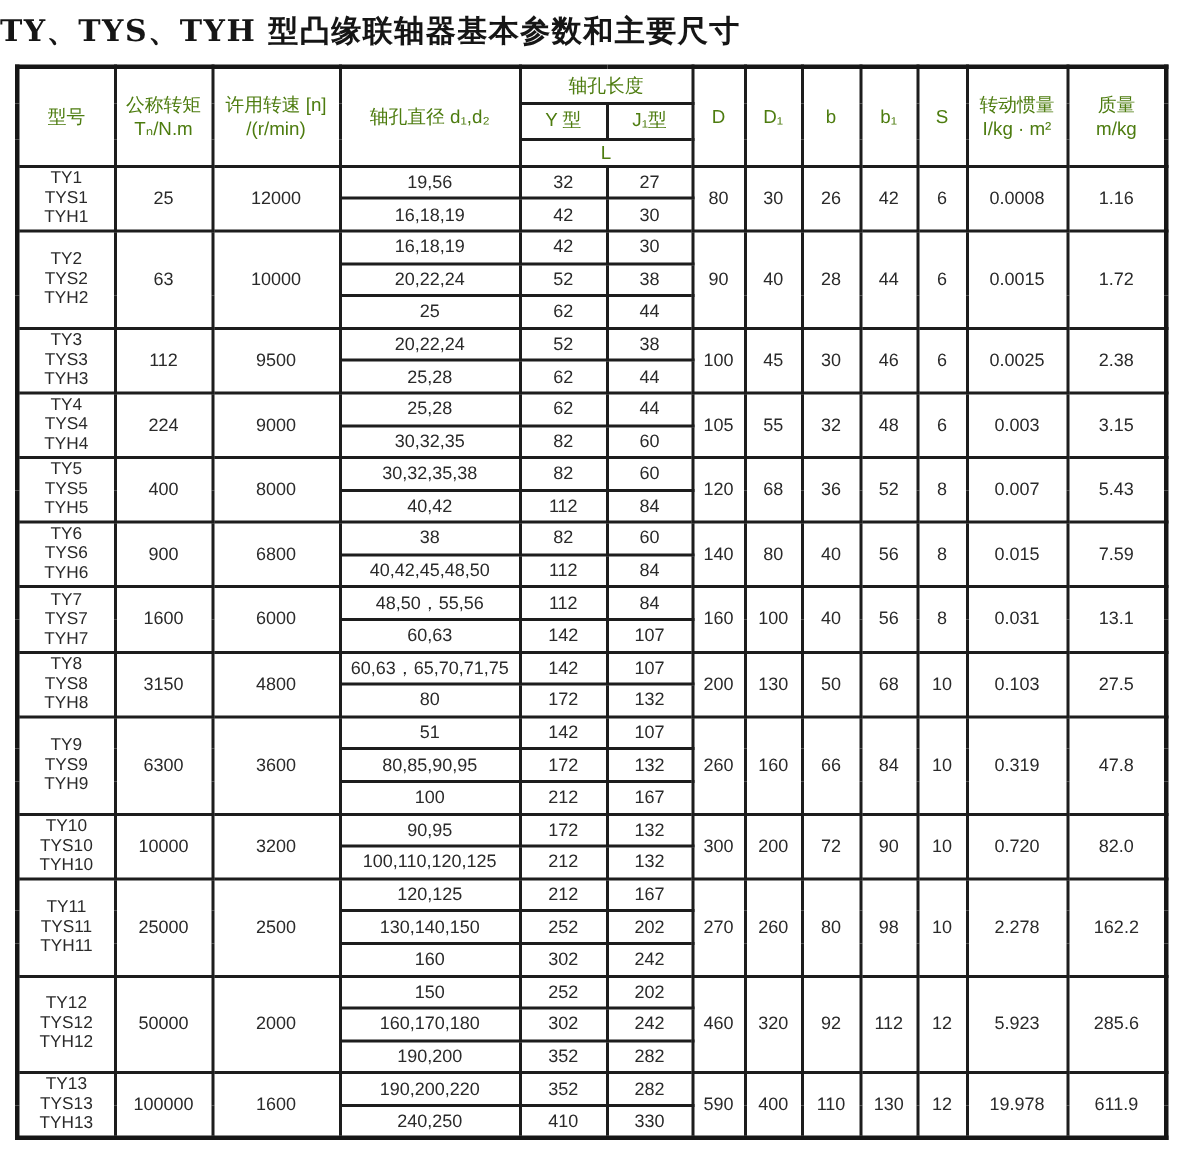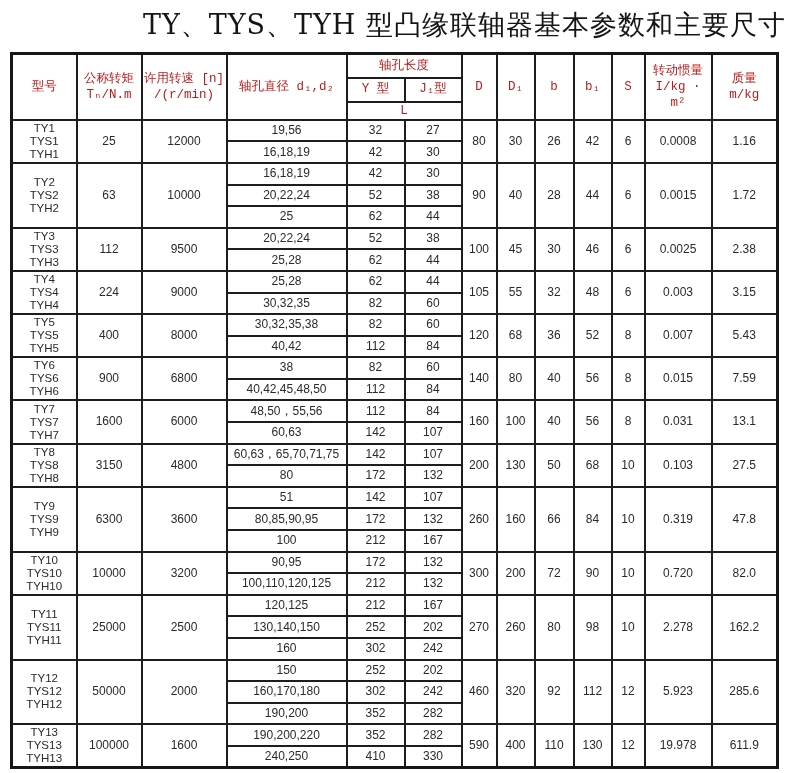--- a/index.html
+++ b/index.html
@@ -6,44 +6,44 @@
   html, body { margin: 0; padding: 0; }
   body {
     width: 786px; height: 773px;
     background: #ffffff;
     color: #232323;
     font-family: "Liberation Sans", "DejaVu Sans", sans-serif;
     overflow: hidden;
   }
   .page-title {
     margin: 7px 0 9px 0;
-    text-align: right;
+    text-align: left;
     font-family: "DejaVu Serif", "Liberation Serif", serif;
-    font-size: 27px;
-    font-weight: 400;
+    font-size: 20px;
+    font-weight: 700;
     letter-spacing: 1px;
     color: #151515;
     white-space: nowrap;
   }
   table.params {
     border-collapse: collapse;
     table-layout: fixed;
     width: 766px;
     margin-left: 10px;
     border: 3px solid #161616;
   }
   .params th, .params td {
     border: 2px solid #1d1d1d;
     padding: 0 1px;
     text-align: center;
     vertical-align: middle;
     font-weight: 400;
     overflow: hidden;
   }
-  .params thead th { font-size: 12.5px; line-height: 1.3; color: #b91c1c; font-family: Liberation Mono, monospace; }
+  .params thead th { font-size: 12.5px; line-height: 1.3; color: #4d7c0f; }
   .params tr.hr1 { height: 24px; }
   .params tr.hr2 { height: 24px; }
   .params tr.hr3 { height: 16px; }
   .params tbody tr { height: 21.6px; }
   .params tbody td { font-size: 12px; line-height: 1.1; color: #2a2a2a; }
   .params td.model-cell div { font-size: 11.5px; line-height: 13px; }
 </style>
 </head>
 <body>
 

